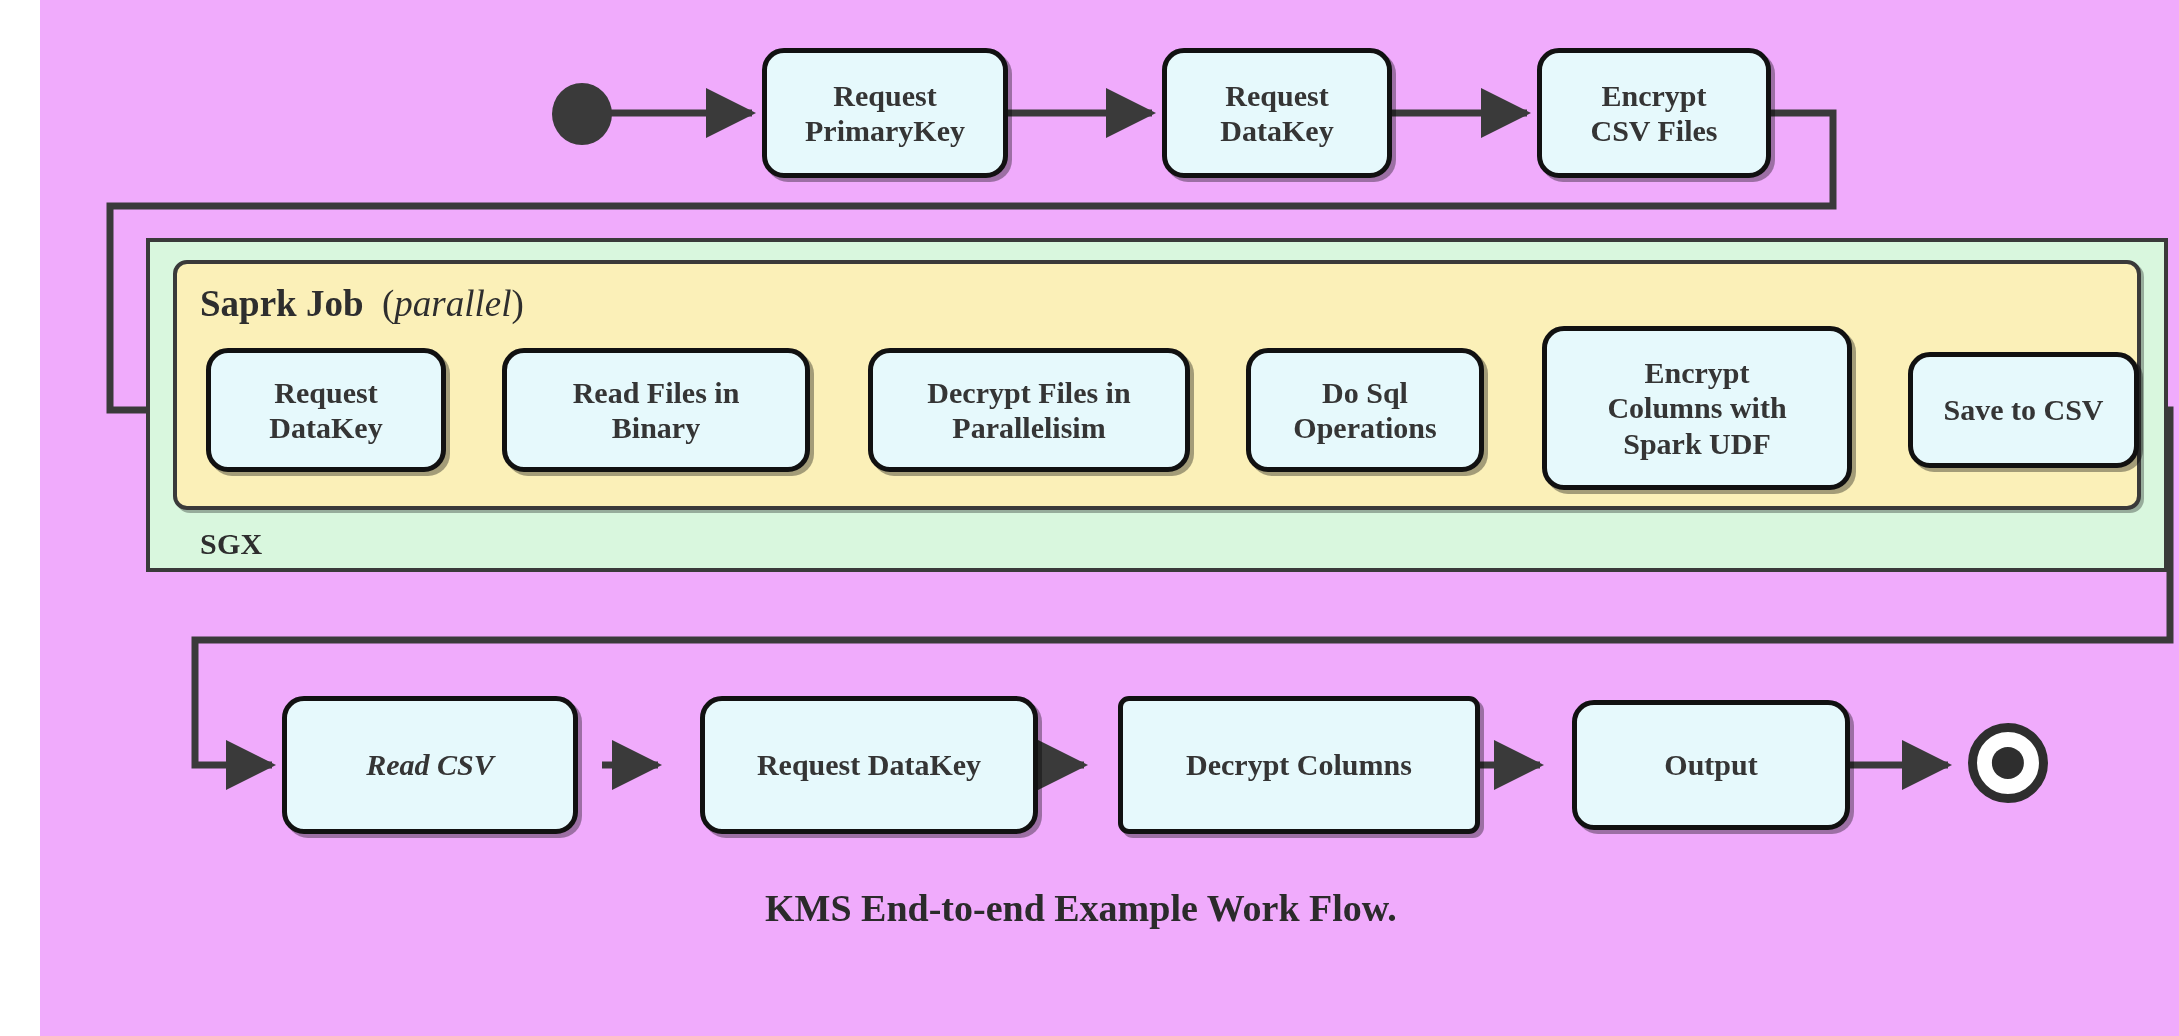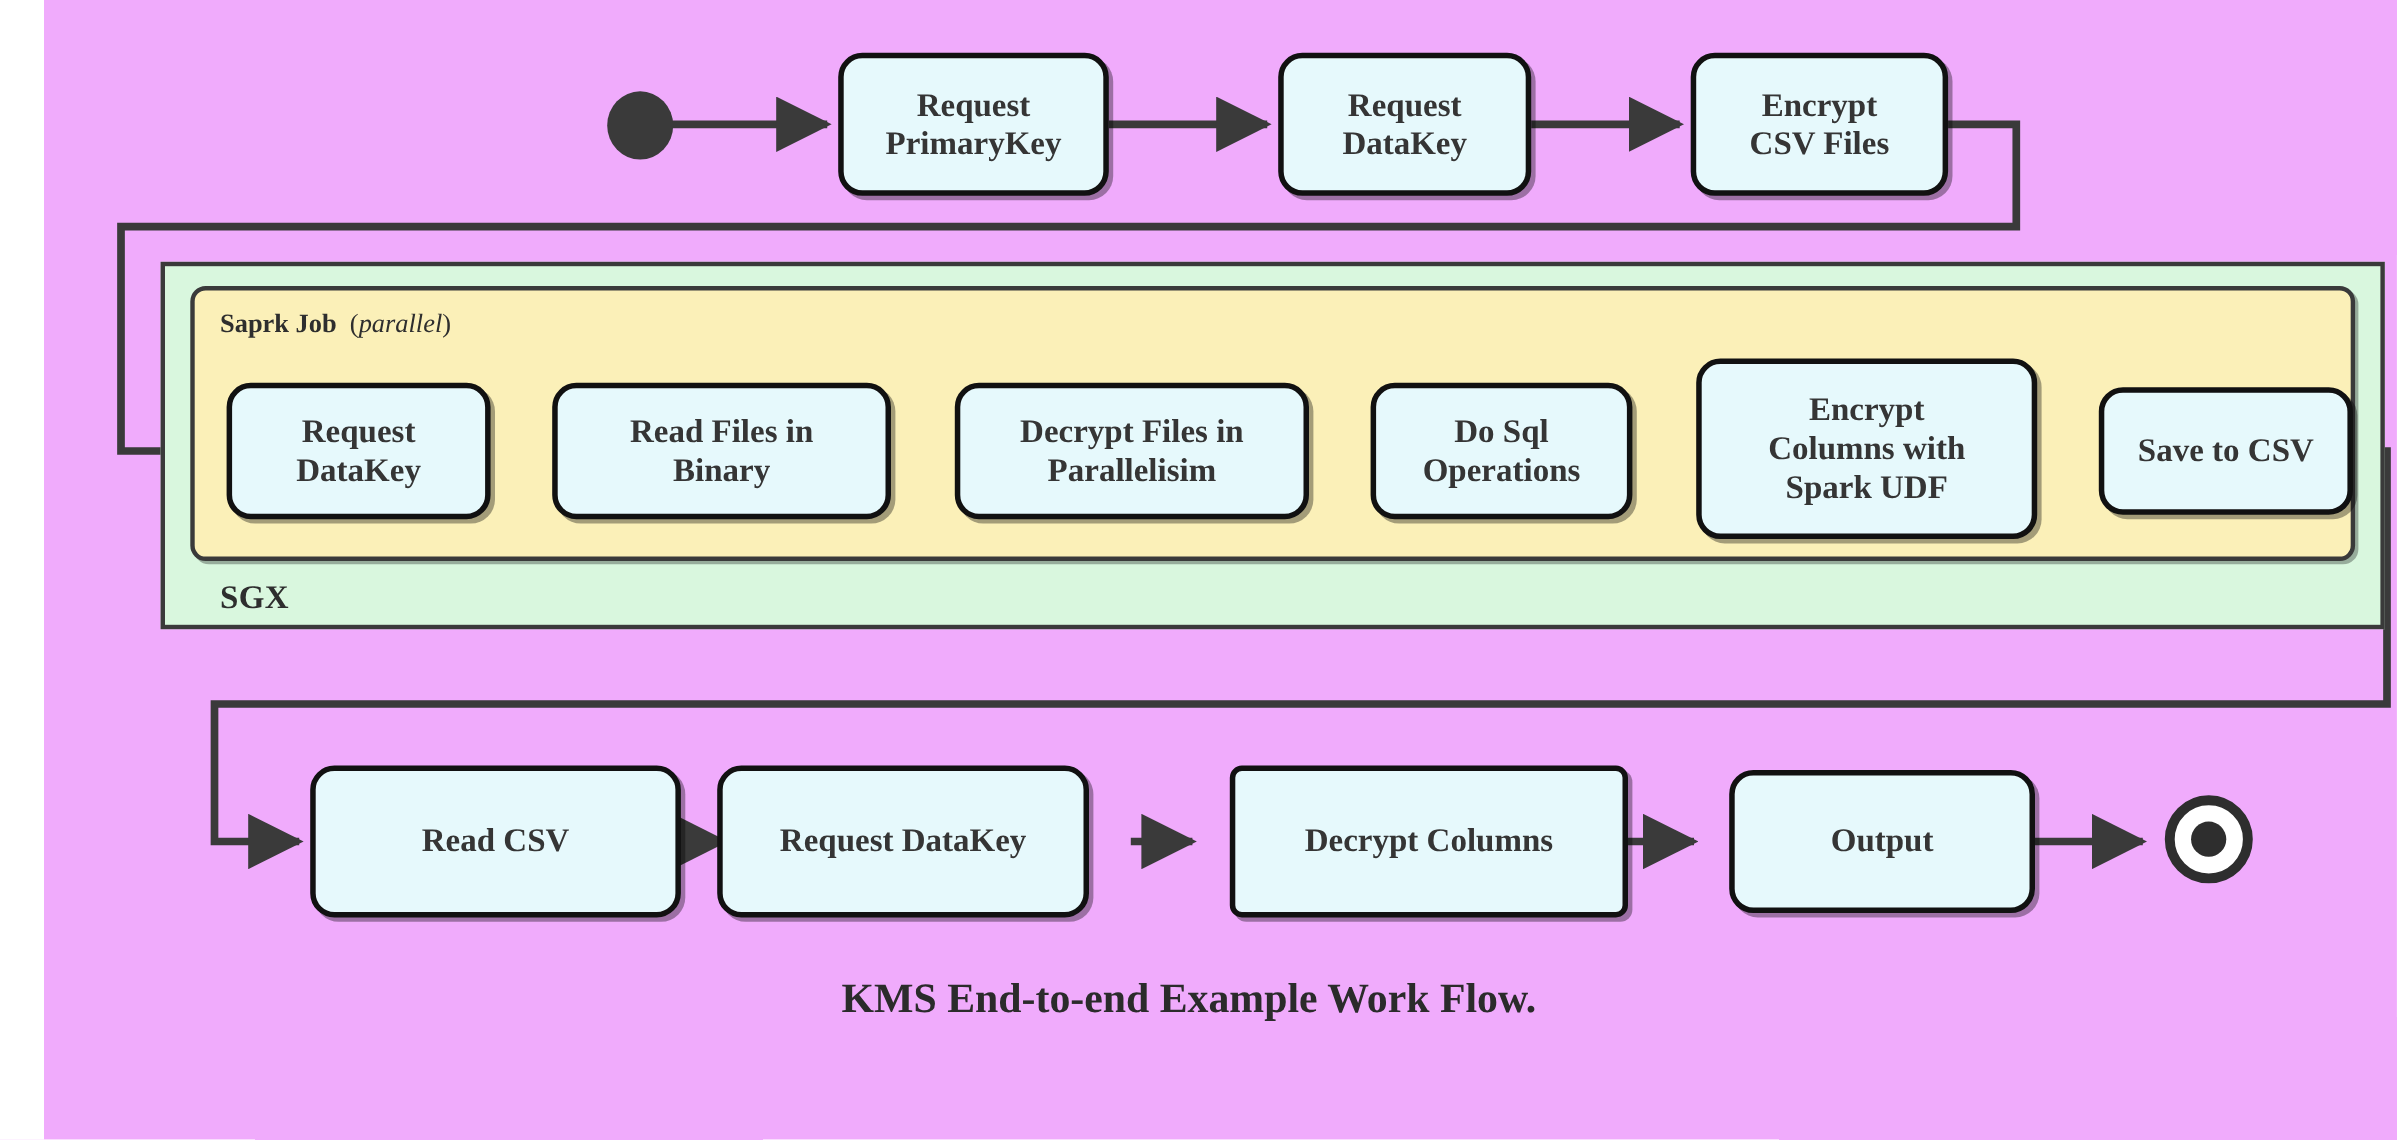--- a/index.html
+++ b/index.html
@@ -5,21 +5,21 @@
   html,body{margin:0;padding:0;background:#ffffff;}
   body{font-family:"Liberation Serif","DejaVu Serif",serif;}
   #canvas{position:relative;width:2179px;height:1036px;background:#f0abfc;overflow:hidden;margin-left:40px;}
   svg#wires{position:absolute;left:0;top:0;width:2179px;height:1036px;pointer-events:none;}
 
   
   .sgx-box{position:absolute;background:#d9f7de;border:4px solid #3a3a3a;box-sizing:border-box;}
   .spark-box{position:absolute;background:#fbf0b8;border:4px solid #3a3a3a;border-radius:14px;box-sizing:border-box;
              box-shadow:3px 3px 0 rgba(0,0,0,0.30);}
   .sgx-label{position:absolute;font-weight:bold;color:#2e2e2e;font-size:30px;letter-spacing:.3px;text-align:right;}
-  .spark-label{position:absolute;font-size:24px;color:#2e2e2e;white-space:nowrap;}
+  .spark-label{position:absolute;font-size:37px;color:#2e2e2e;white-space:nowrap;}
   .spark-label b{font-weight:bold;}
   .spark-label i{font-style:italic;}
 
   
   .node{position:absolute;background:#e6f9fc;border:5px solid #111111;border-radius:22px;box-sizing:border-box;
         display:flex;align-items:center;justify-content:center;text-align:center;
         font-weight:bold;color:#353535;line-height:1.18;font-size:30px;
         box-shadow:4px 4px 0 rgba(0,0,0,0.35);padding:4px 8px;}
   .node span{display:block;}
 
@@ -133,27 +133,27 @@
       <span>Spark UDF</span>
     </div>
   </div>
 
   <div class="node" style="left:1868px;top:352px;width:231px;height:116px;">
     <div>
       <span>Save to CSV</span>
     </div>
   </div>
 
-  <div class="node" style="left:242px;top:696px;width:337px;height:138px;">
+  <div class="node" style="left:242px;top:696px;width:296px;height:138px;font-style:italic;">
     <div>
       <span>Read CSV</span>
     </div>
   </div>
 
-  <div class="node" style="left:612px;top:696px;width:338px;height:138px;">
+  <div class="node" style="left:660px;top:696px;width:338px;height:138px;">
     <div>
       <span>Request DataKey</span>
     </div>
   </div>
 
   <div class="node" style="left:1078px;top:696px;width:362px;height:138px;border-radius:11px;">
     <div>
       <span>Decrypt Columns</span>
     </div>
   </div>

